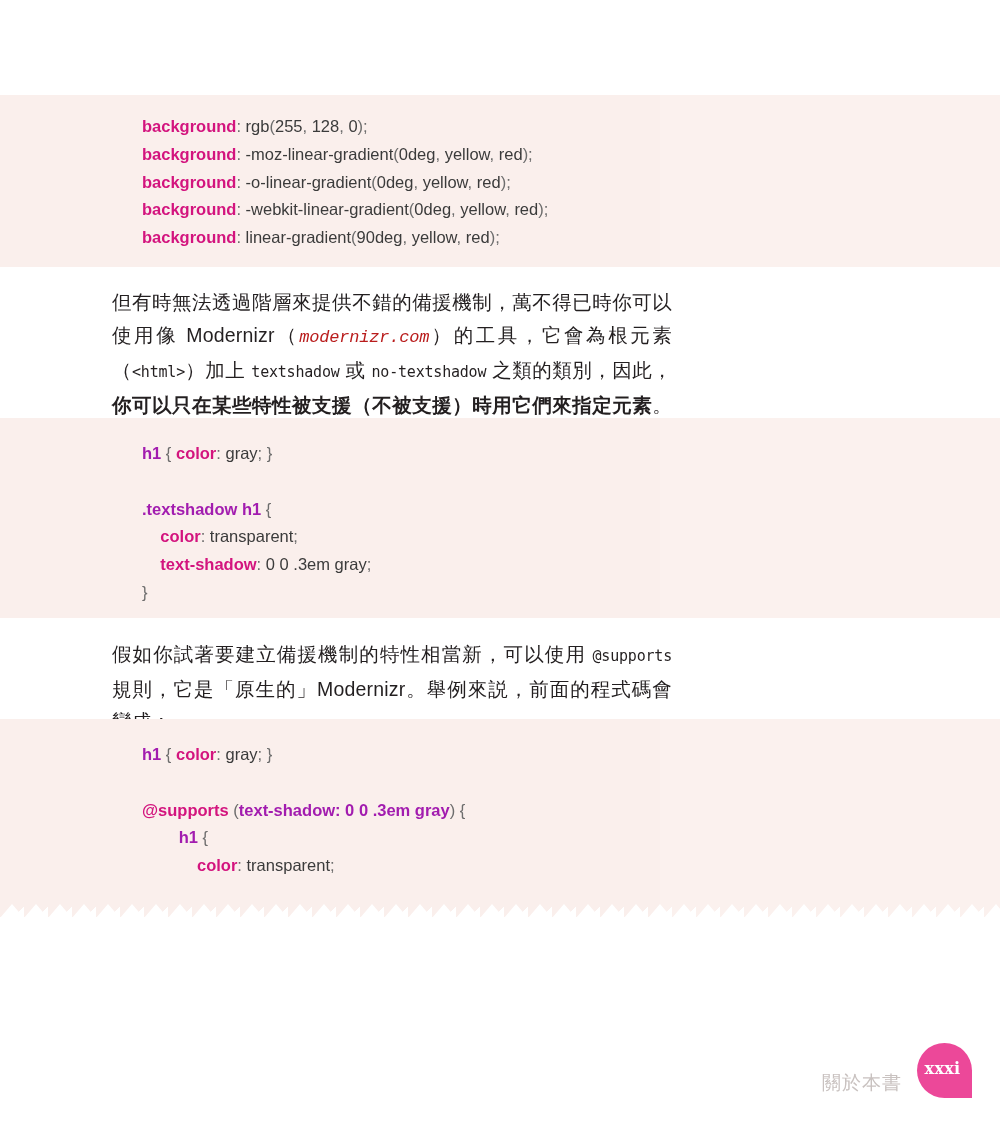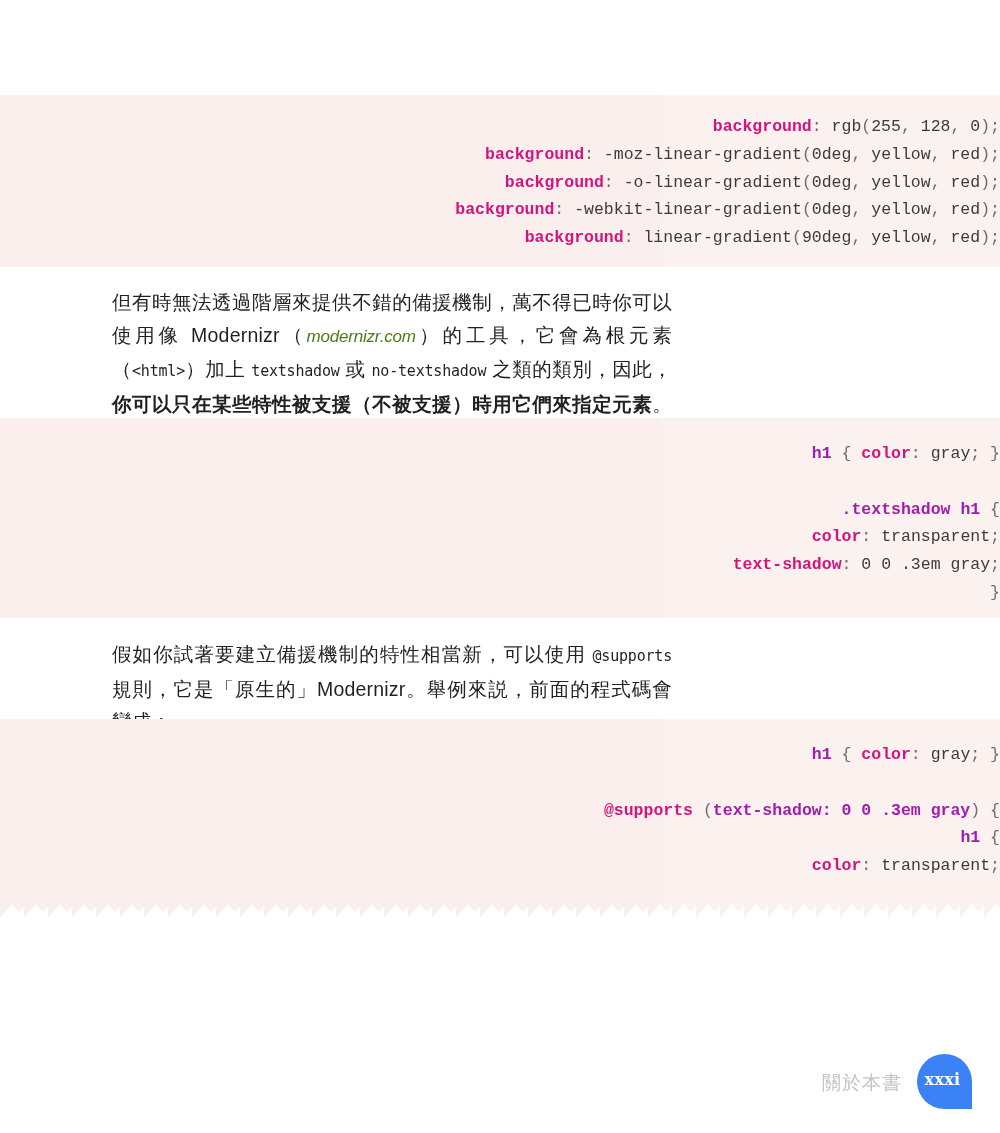--- a/index.html
+++ b/index.html
@@ -38,27 +38,26 @@
     top: 0;
     left: 0;
     width: 660px;
     height: 100%;
     background: #faefec;
     pointer-events: none;
   }
   .code-lines {
     position: relative;
     padding-left: 142px;
-    font-family: Liberation Mono, monospace;
+    font-family: Liberation Sans, sans-serif;
     font-size: 16.5px;
     line-height: 27.8px;
     color: #3b3b3b;
     letter-spacing: 0px;
     white-space: pre;
-    text-align: right;
   }
   .code-lines .ln { display: block; height: 27.8px; }
 
   
   .prop      { color: #d3147e; font-weight: bold; }
   .sel       { color: #a21caf; font-weight: bold; }
   .atrule    { color: #d3147e; font-weight: bold; }
   .cond      { color: #a21caf; font-weight: bold; }
   .val       { color: #3b3b3b; }
   .punc      { color: #6d6d6d; }
@@ -87,24 +86,24 @@
     letter-spacing: 0.2px;
     text-align: justify;
     text-justify: inter-ideograph;
   }
   .prose .mono {
     font-family: "DejaVu Sans Mono", "Liberation Mono", monospace;
     font-size: 15px;
     letter-spacing: -0.2px;
   }
   .prose .mono-i {
-    font-family: Liberation Sans, sans-serif;
+    font-family: Liberation Mono, monospace;
     font-style: italic;
     font-size: 17px;
-    color: #4d7c0f;
+    color: #b91c1c;
     letter-spacing: -0.2px;
     margin-top: 32px;
   }
   .prose b, .prose .bold { font-weight: bold; }
 
   
   .footer {
     position: absolute;
     right: 0;
     bottom: 0;
@@ -116,24 +115,24 @@
     right: 98px;
     top: 30px;
     font-size: 19px;
     color: #c9c2c0;
     letter-spacing: 1px;
     white-space: nowrap;
   }
   .page-badge {
     position: absolute;
     right: 28px;
-    top: 14px;
+    top: 3px;
     width: 55px;
     height: 55px;
-    background: #3b82f6;
+    background: #ec4899;
     border-radius: 50% 50% 0 50%;
     display: flex;
     align-items: center;
     justify-content: center;
   }
   .page-badge span {
     font-family: "DejaVu Serif", "Liberation Serif", serif;
     font-weight: bold;
     font-size: 16px;
     color: #ffffff;

